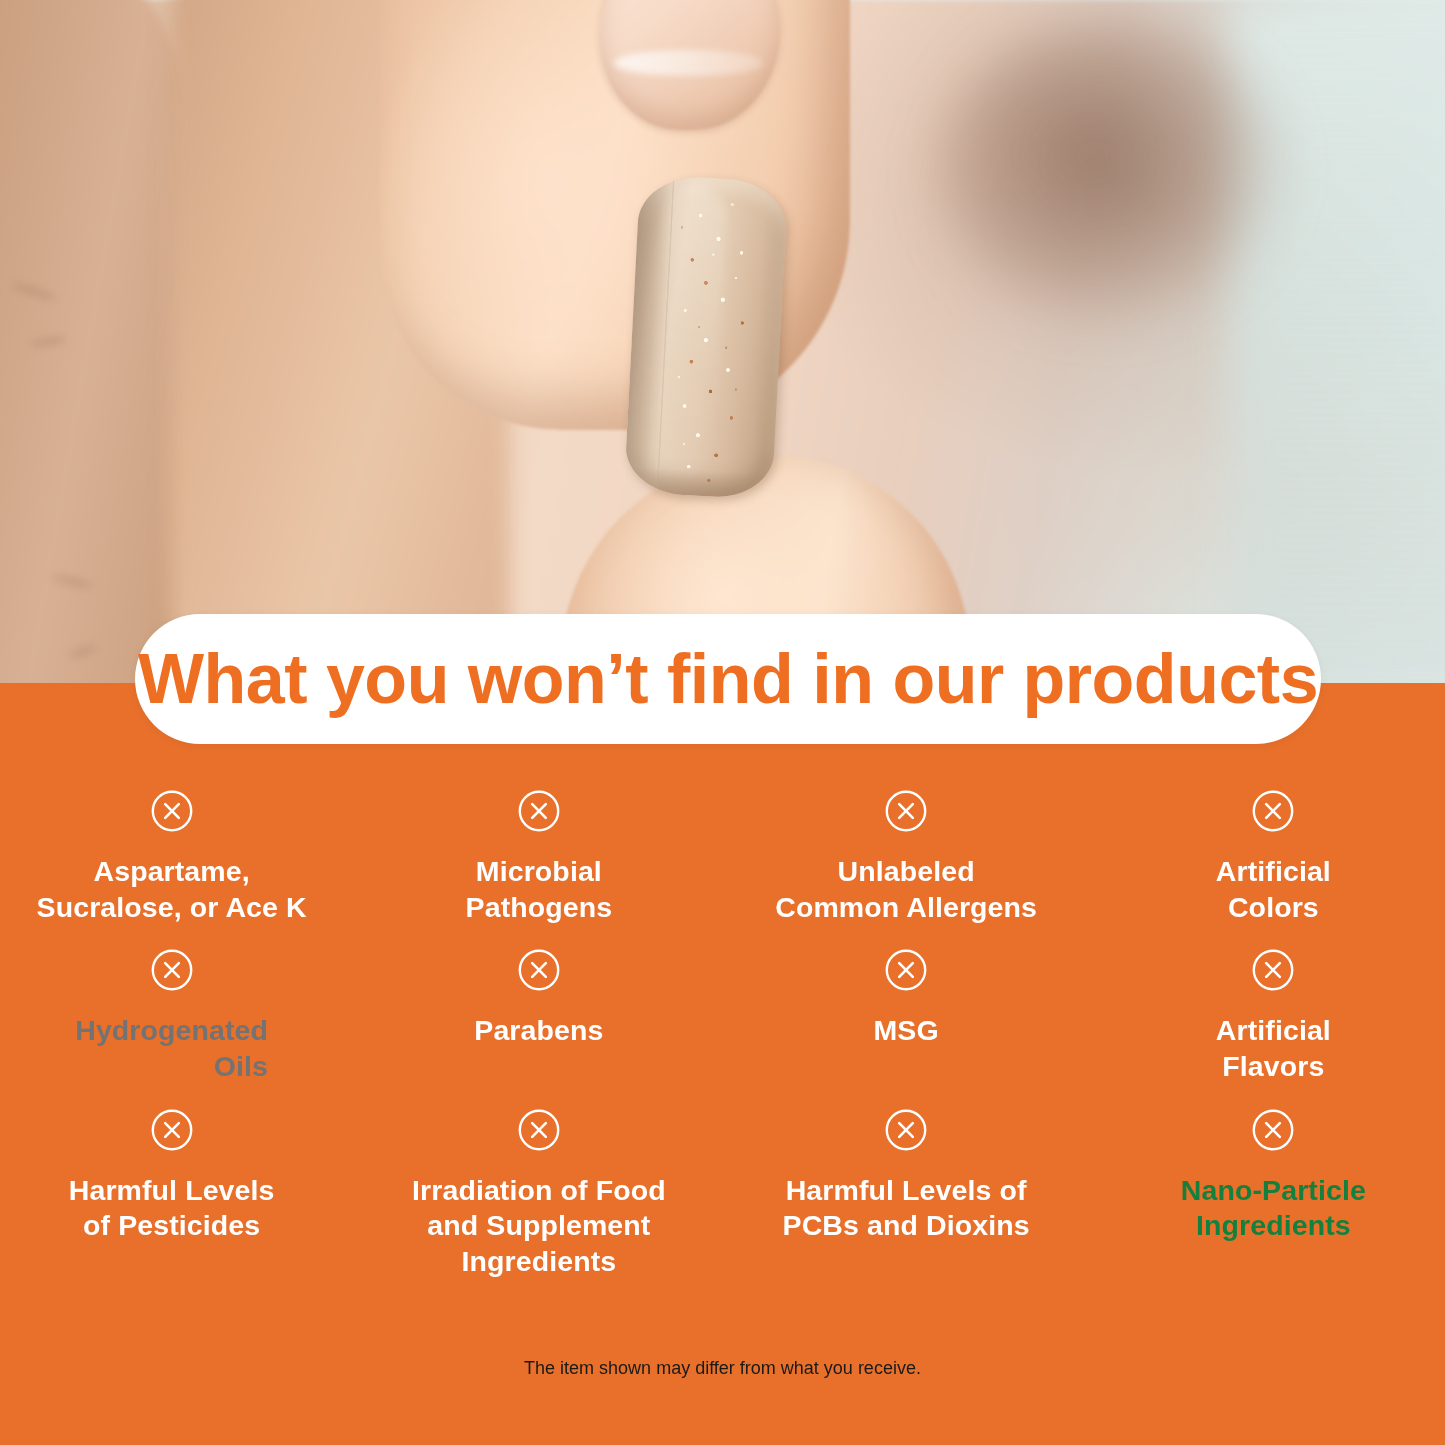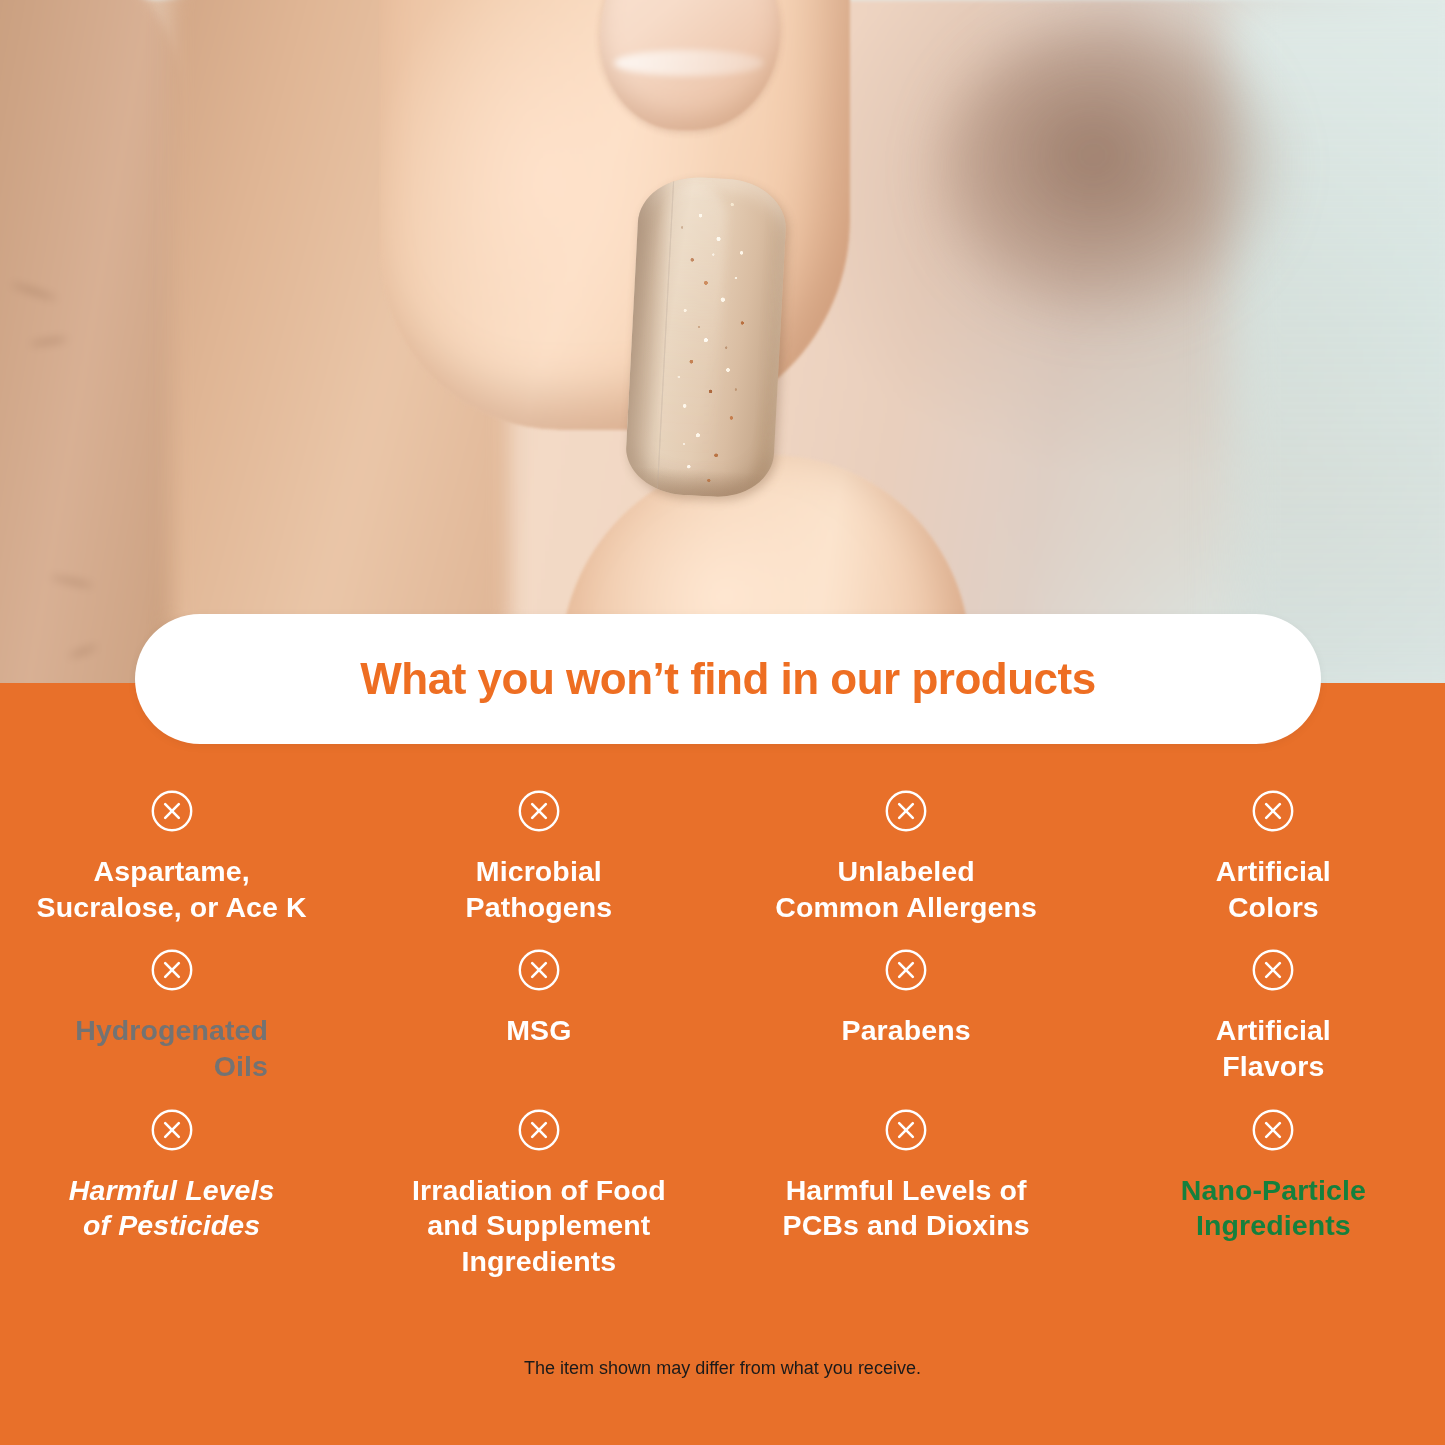--- a/index.html
+++ b/index.html
@@ -221,21 +221,21 @@
     width:1186px; height:130px;
     background:#ffffff;
     border-radius:65px;
     display:flex;
     align-items:center;
     justify-content:center;
     box-shadow:0 2px 10px rgba(0,0,0,0.05);
     z-index:5;
   }
   #headline {
-    font-size:44px;
+    font-size:70px;
     line-height:1;
     letter-spacing:-0.5px;
     white-space:nowrap;
     font-weight:600;
     text-align:center;
   }
   #headline .seg-normal { font-weight:600; }
   #headline .seg-bold   { font-weight:800; }
 
   
@@ -362,45 +362,45 @@
           <line x1="27.8" y1="14.2" x2="14.2" y2="27.8" stroke="#FFFFFF" stroke-width="2.6" stroke-linecap="round"></line>
         </svg>
         <div class="cell-label" style="color: #737373; text-align: right;">Hydrogenated<br>Oils</div>
       </div>
       <div class="cell row-2">
         <svg class="xicon" viewBox="0 0 42 42">
           <circle cx="21" cy="21" r="19.2" fill="none" stroke="#FFFFFF" stroke-width="2.4"></circle>
           <line x1="14.2" y1="14.2" x2="27.8" y2="27.8" stroke="#FFFFFF" stroke-width="2.6" stroke-linecap="round"></line>
           <line x1="27.8" y1="14.2" x2="14.2" y2="27.8" stroke="#FFFFFF" stroke-width="2.6" stroke-linecap="round"></line>
         </svg>
+        <div class="cell-label" style="color: rgb(255, 255, 255);">Parabens</div>
+      </div>
+      <div class="cell row-2">
+        <svg class="xicon" viewBox="0 0 42 42">
+          <circle cx="21" cy="21" r="19.2" fill="none" stroke="#FFFFFF" stroke-width="2.4"></circle>
+          <line x1="14.2" y1="14.2" x2="27.8" y2="27.8" stroke="#FFFFFF" stroke-width="2.6" stroke-linecap="round"></line>
+          <line x1="27.8" y1="14.2" x2="14.2" y2="27.8" stroke="#FFFFFF" stroke-width="2.6" stroke-linecap="round"></line>
+        </svg>
         <div class="cell-label" style="color: rgb(255, 255, 255);">MSG</div>
       </div>
       <div class="cell row-2">
         <svg class="xicon" viewBox="0 0 42 42">
           <circle cx="21" cy="21" r="19.2" fill="none" stroke="#FFFFFF" stroke-width="2.4"></circle>
           <line x1="14.2" y1="14.2" x2="27.8" y2="27.8" stroke="#FFFFFF" stroke-width="2.6" stroke-linecap="round"></line>
           <line x1="27.8" y1="14.2" x2="14.2" y2="27.8" stroke="#FFFFFF" stroke-width="2.6" stroke-linecap="round"></line>
         </svg>
-        <div class="cell-label" style="color: rgb(255, 255, 255);">Parabens</div>
-      </div>
-      <div class="cell row-2">
-        <svg class="xicon" viewBox="0 0 42 42">
-          <circle cx="21" cy="21" r="19.2" fill="none" stroke="#FFFFFF" stroke-width="2.4"></circle>
-          <line x1="14.2" y1="14.2" x2="27.8" y2="27.8" stroke="#FFFFFF" stroke-width="2.6" stroke-linecap="round"></line>
-          <line x1="27.8" y1="14.2" x2="14.2" y2="27.8" stroke="#FFFFFF" stroke-width="2.6" stroke-linecap="round"></line>
-        </svg>
         <div class="cell-label" style="color: rgb(255, 255, 255);">Artificial<br>Flavors</div>
       </div>
       <div class="cell row-3">
         <svg class="xicon" viewBox="0 0 42 42">
           <circle cx="21" cy="21" r="19.2" fill="none" stroke="#FFFFFF" stroke-width="2.4"></circle>
           <line x1="14.2" y1="14.2" x2="27.8" y2="27.8" stroke="#FFFFFF" stroke-width="2.6" stroke-linecap="round"></line>
           <line x1="27.8" y1="14.2" x2="14.2" y2="27.8" stroke="#FFFFFF" stroke-width="2.6" stroke-linecap="round"></line>
         </svg>
-        <div class="cell-label" style="color: rgb(255, 255, 255); font-style: italic;">Harmful Levels<br>of Pesticides</div>
+        <div class="cell-label" style="color: rgb(255, 255, 255);">Harmful Levels<br>of Pesticides</div>
       </div>
       <div class="cell row-3">
         <svg class="xicon" viewBox="0 0 42 42">
           <circle cx="21" cy="21" r="19.2" fill="none" stroke="#FFFFFF" stroke-width="2.4"></circle>
           <line x1="14.2" y1="14.2" x2="27.8" y2="27.8" stroke="#FFFFFF" stroke-width="2.6" stroke-linecap="round"></line>
           <line x1="27.8" y1="14.2" x2="14.2" y2="27.8" stroke="#FFFFFF" stroke-width="2.6" stroke-linecap="round"></line>
         </svg>
         <div class="cell-label" style="color: rgb(255, 255, 255);">Irradiation of Food<br>and Supplement<br>Ingredients</div>
       </div>
       <div class="cell row-3">

